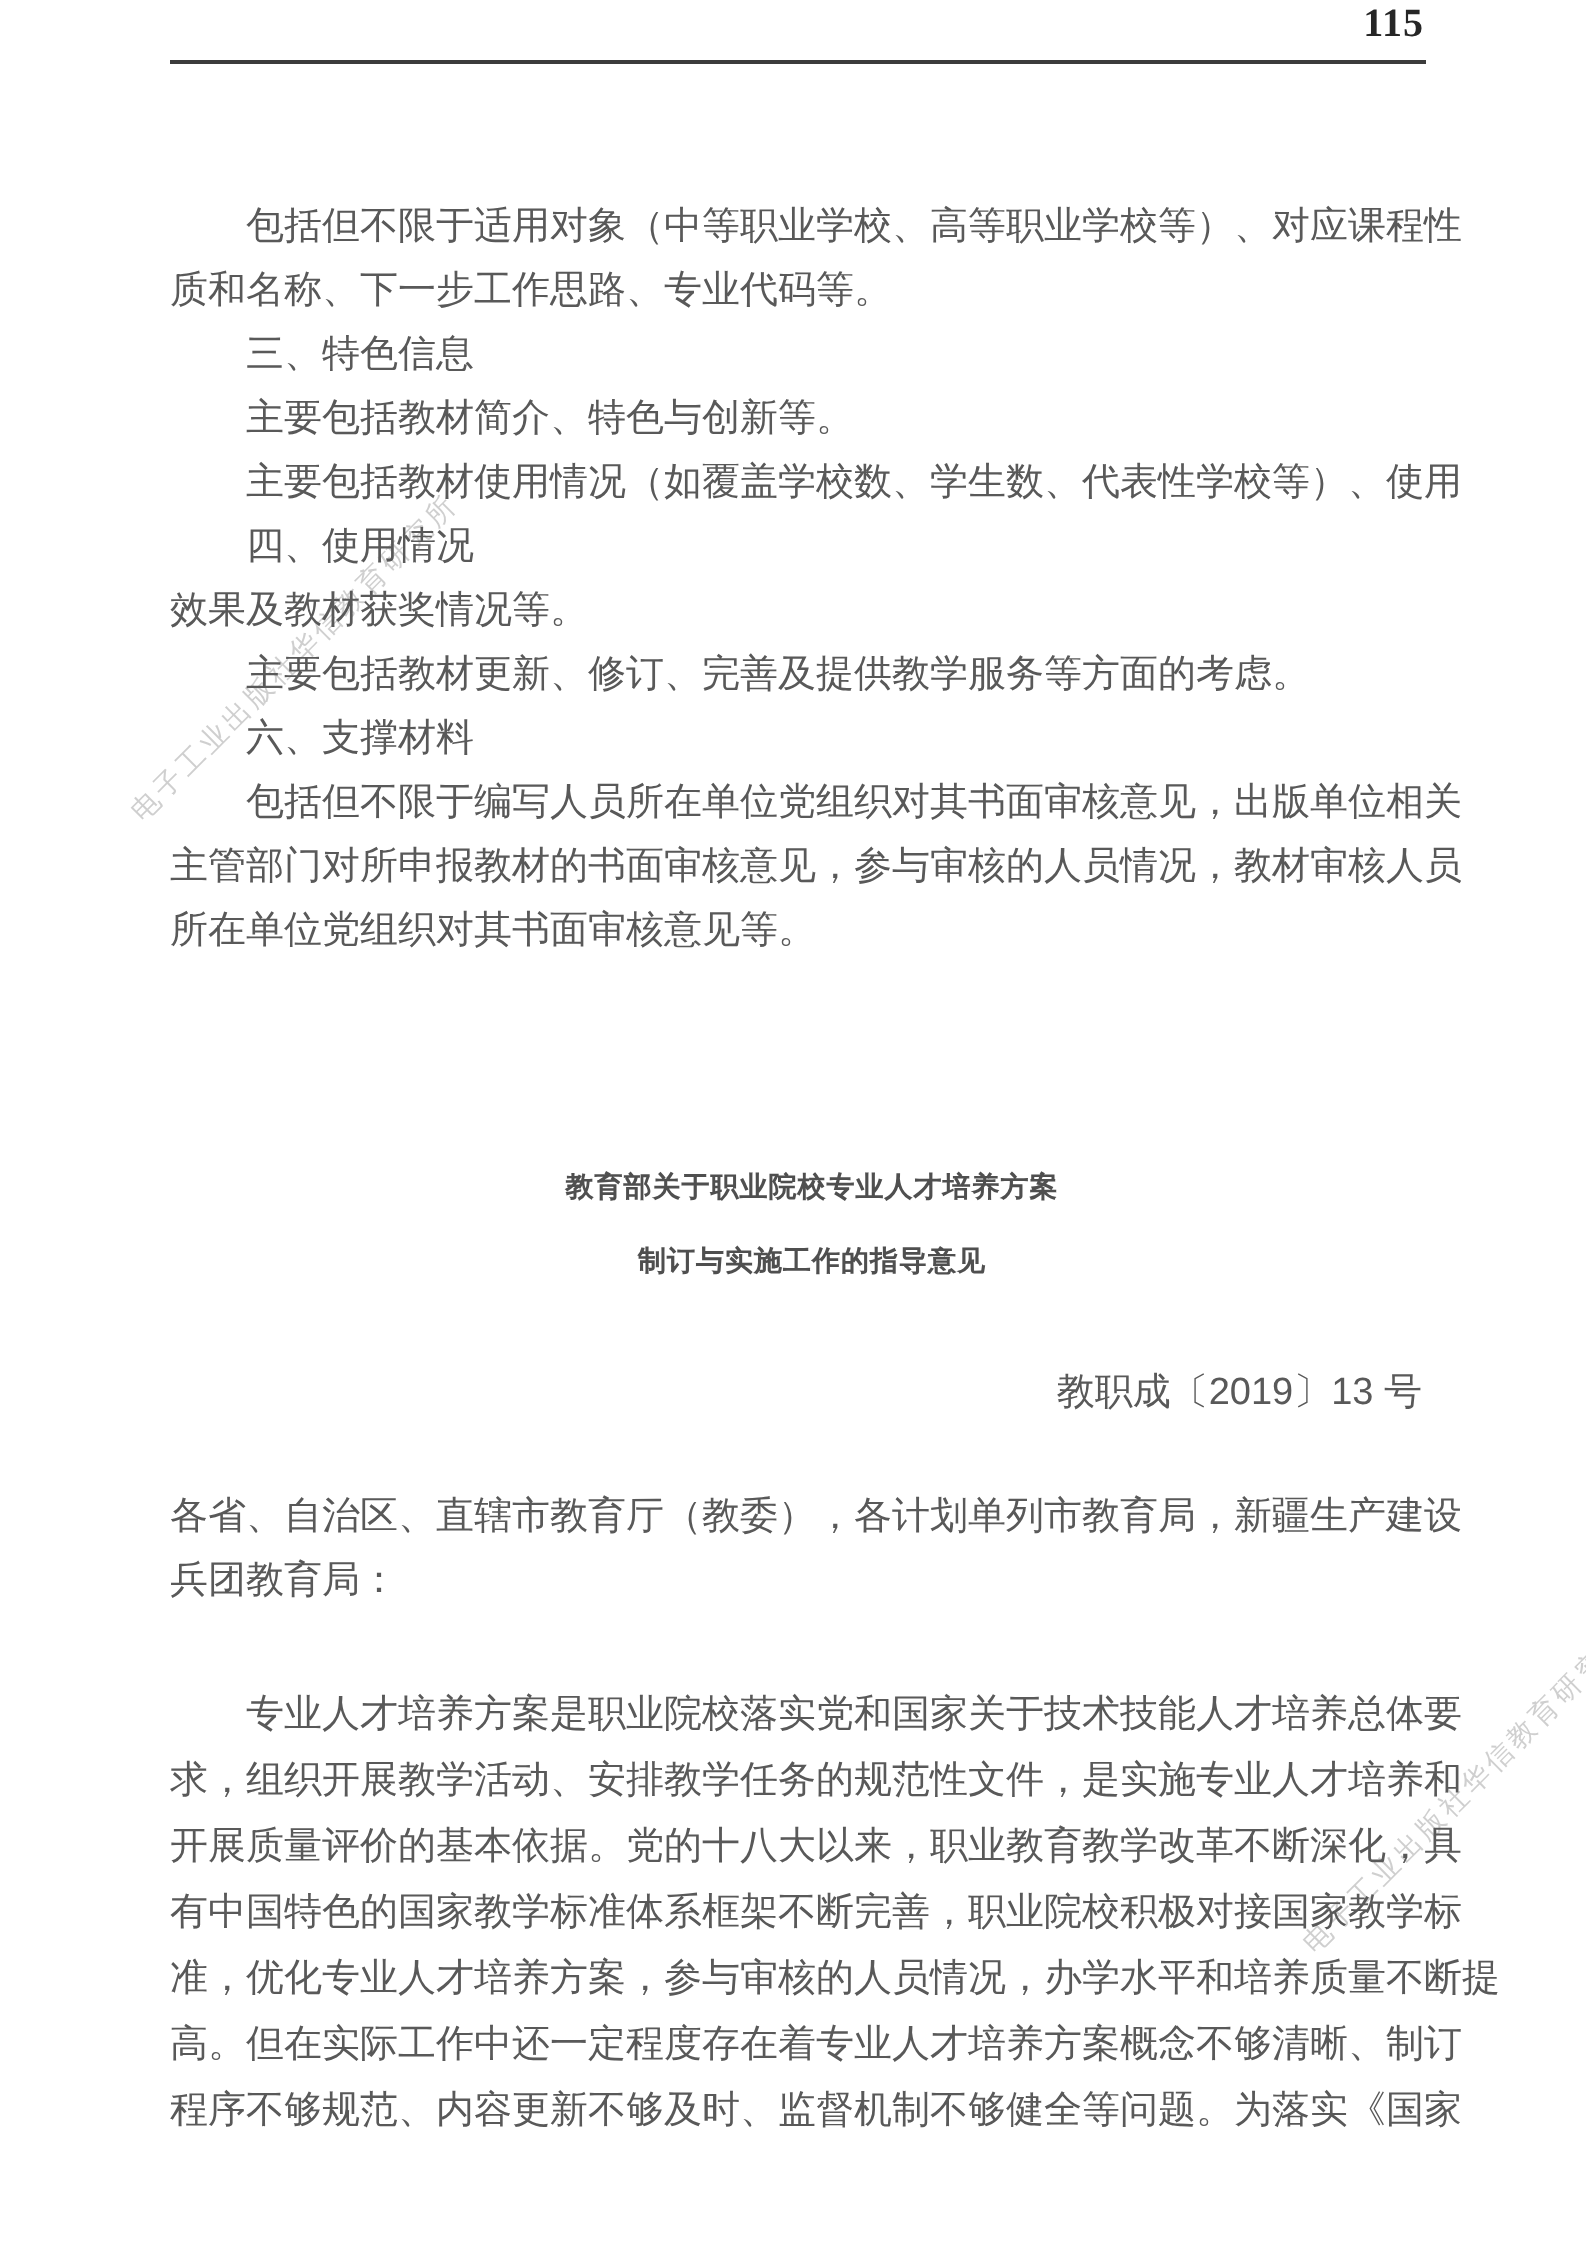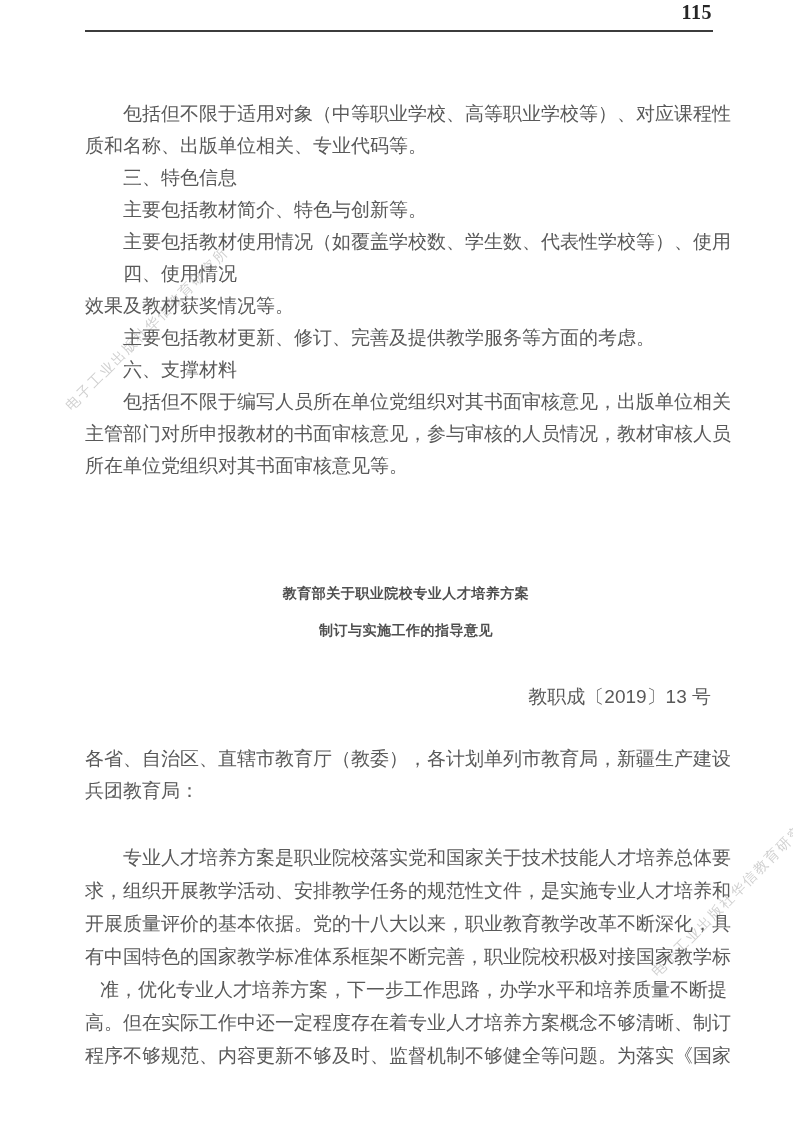--- a/index.html
+++ b/index.html
@@ -52,21 +52,21 @@
 <div class="page">
 
   <span class="page-number">115</span>
   <div class="header-rule"></div>
 
   <div class="watermark wm1">电子工业出版社华信教育研究所</div>
   <div class="watermark wm2">电子工业出版社华信教育研究所</div>
 
   <section class="block prev-section">
     <p class="indent">包括但不限于适用对象（中等职业学校、高等职业学校等）、对应课程性</p>
-    <p>质和名称、出版单位相关、专业代码等。</p>
+    <p>质和名称、下一步工作思路、专业代码等。</p>
     <p class="indent">三、特色信息</p>
     <p class="indent">主要包括教材简介、特色与创新等。</p>
     <p class="indent">主要包括教材使用情况（如覆盖学校数、学生数、代表性学校等）、使用</p>
     <p class="indent">四、使用情况</p>
     <p>效果及教材获奖情况等。</p>
     <p class="indent">主要包括教材更新、修订、完善及提供教学服务等方面的考虑。</p>
     <p class="indent">六、支撑材料</p>
     <p class="indent">包括但不限于编写人员所在单位党组织对其书面审核意见，出版单位相关</p>
     <p>主管部门对所申报教材的书面审核意见，参与审核的人员情况，教材审核人员</p>
     <p>所在单位党组织对其书面审核意见等。</p>
@@ -84,18 +84,18 @@
   <div class="block salutation">
     <p>各省、自治区、直辖市教育厅（教委），各计划单列市教育局，新疆生产建设</p>
     <p>兵团教育局：</p>
   </div>
 
   <section class="block intro">
     <p class="indent">专业人才培养方案是职业院校落实党和国家关于技术技能人才培养总体要</p>
     <p>求，组织开展教学活动、安排教学任务的规范性文件，是实施专业人才培养和</p>
     <p>开展质量评价的基本依据。党的十八大以来，职业教育教学改革不断深化，具</p>
     <p>有中国特色的国家教学标准体系框架不断完善，职业院校积极对接国家教学标</p>
-    <p>准，优化专业人才培养方案，下一步工作思路，办学水平和培养质量不断提</p>
+    <p>准，优化专业人才培养方案，参与审核的人员情况，办学水平和培养质量不断提</p>
     <p>高。但在实际工作中还一定程度存在着专业人才培养方案概念不够清晰、制订</p>
     <p>程序不够规范、内容更新不够及时、监督机制不够健全等问题。为落实《国家</p>
   </section>
 
 </div>
 
 </body></html>

